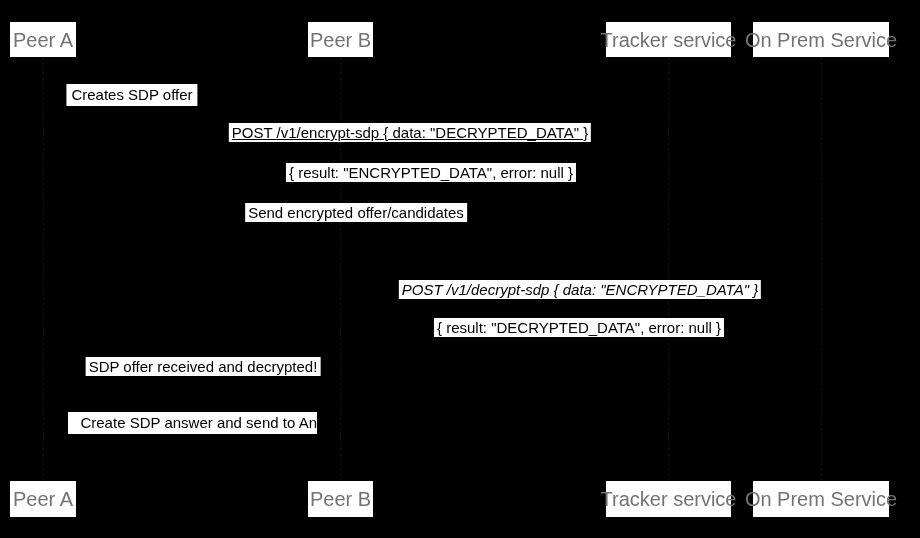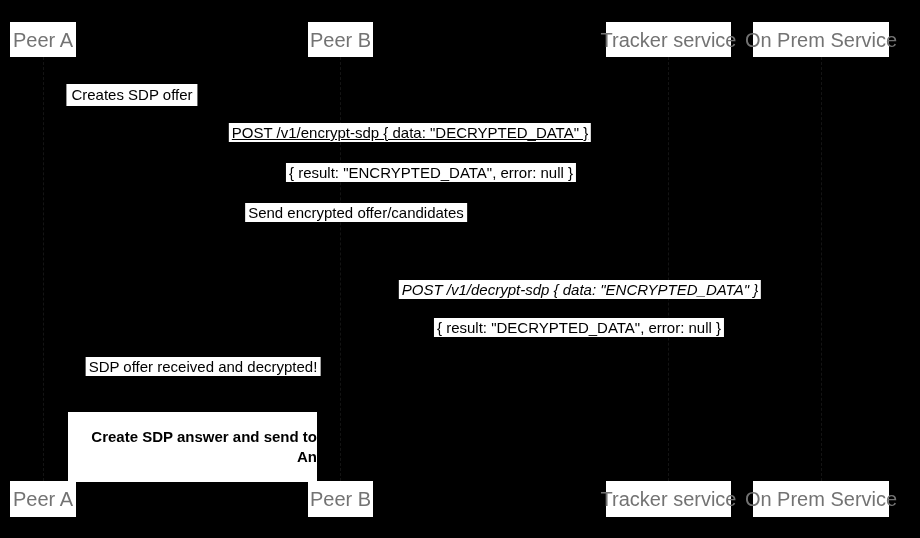--- a/index.html
+++ b/index.html
@@ -55,22 +55,21 @@
     box-sizing: border-box;
   }
   .note.single {
     transform: translateX(-50%);
     line-height: 18px;
     padding: 2px 5px;
     white-space: nowrap;
   }
   .note.multi {
     line-height: 20px;
-    padding: 15px 0;
-    font-weight: bold;
+    padding: 1px 0;
   }
 </style>
 </head>
 <body>
 
 <div class="stage">
 
   <div class="lifeline" style="left:43px"></div>
   <div class="lifeline" style="left:340px"></div>
   <div class="lifeline" style="left:668px"></div>

